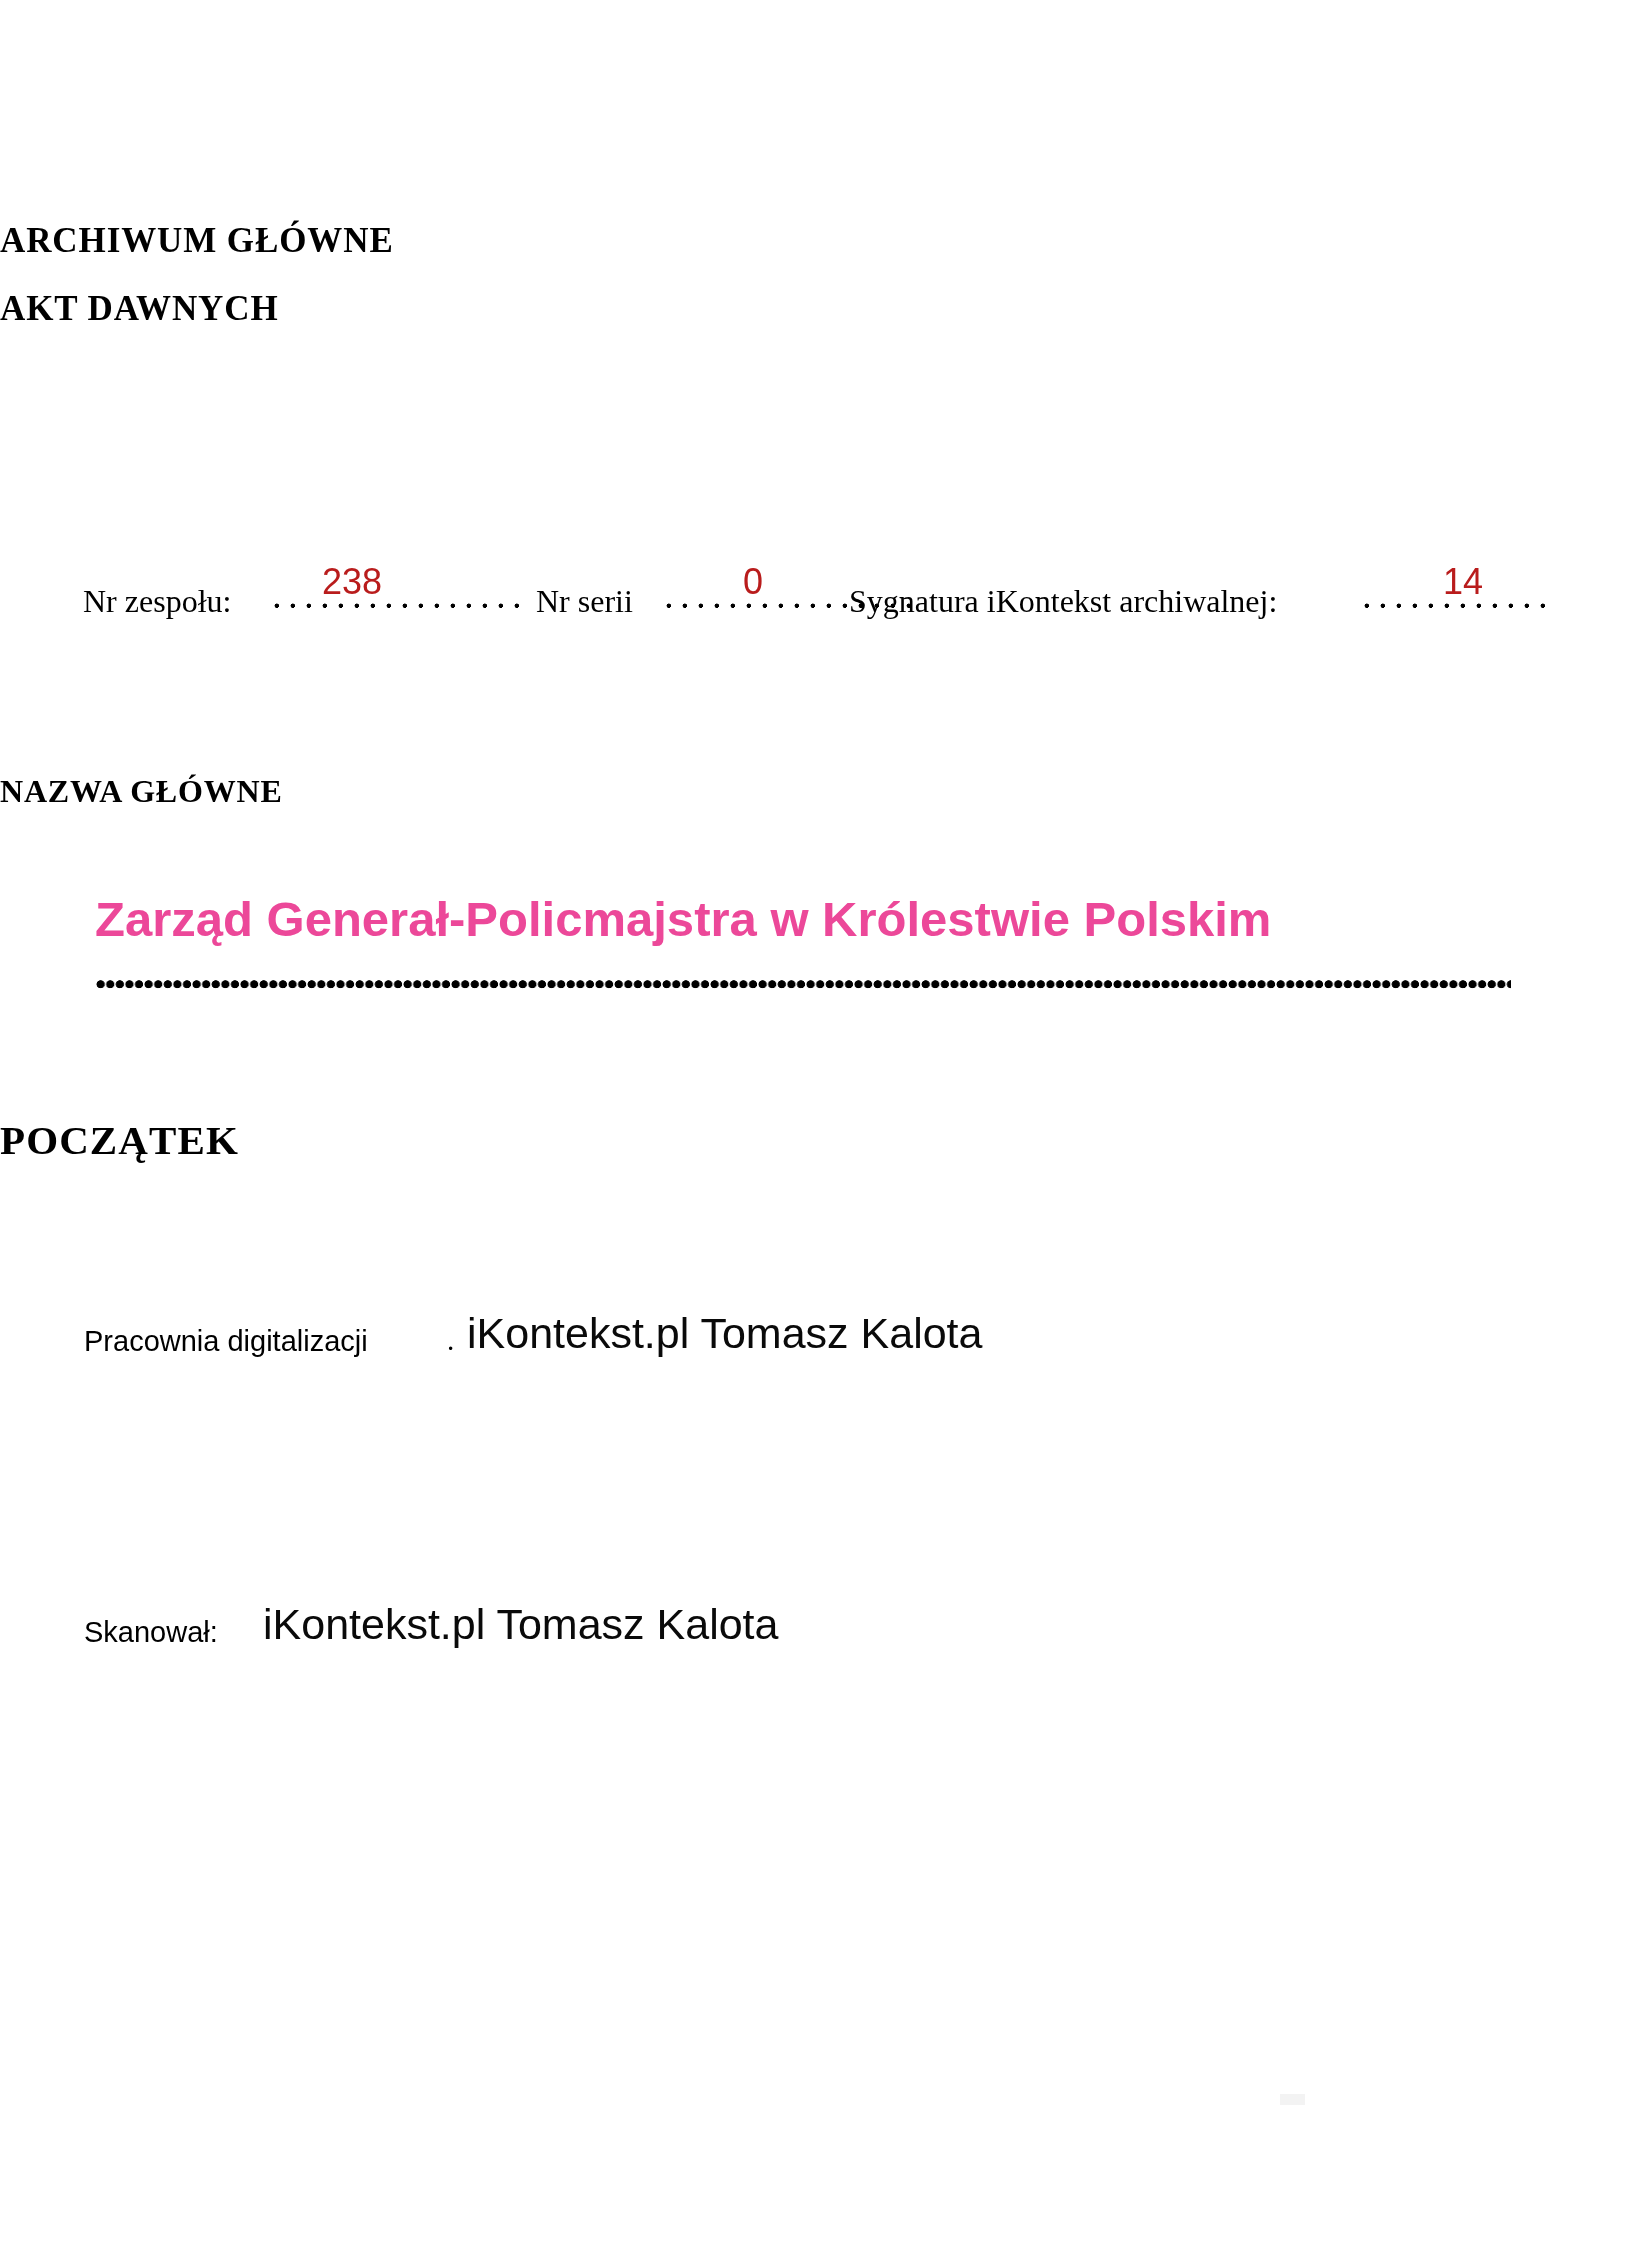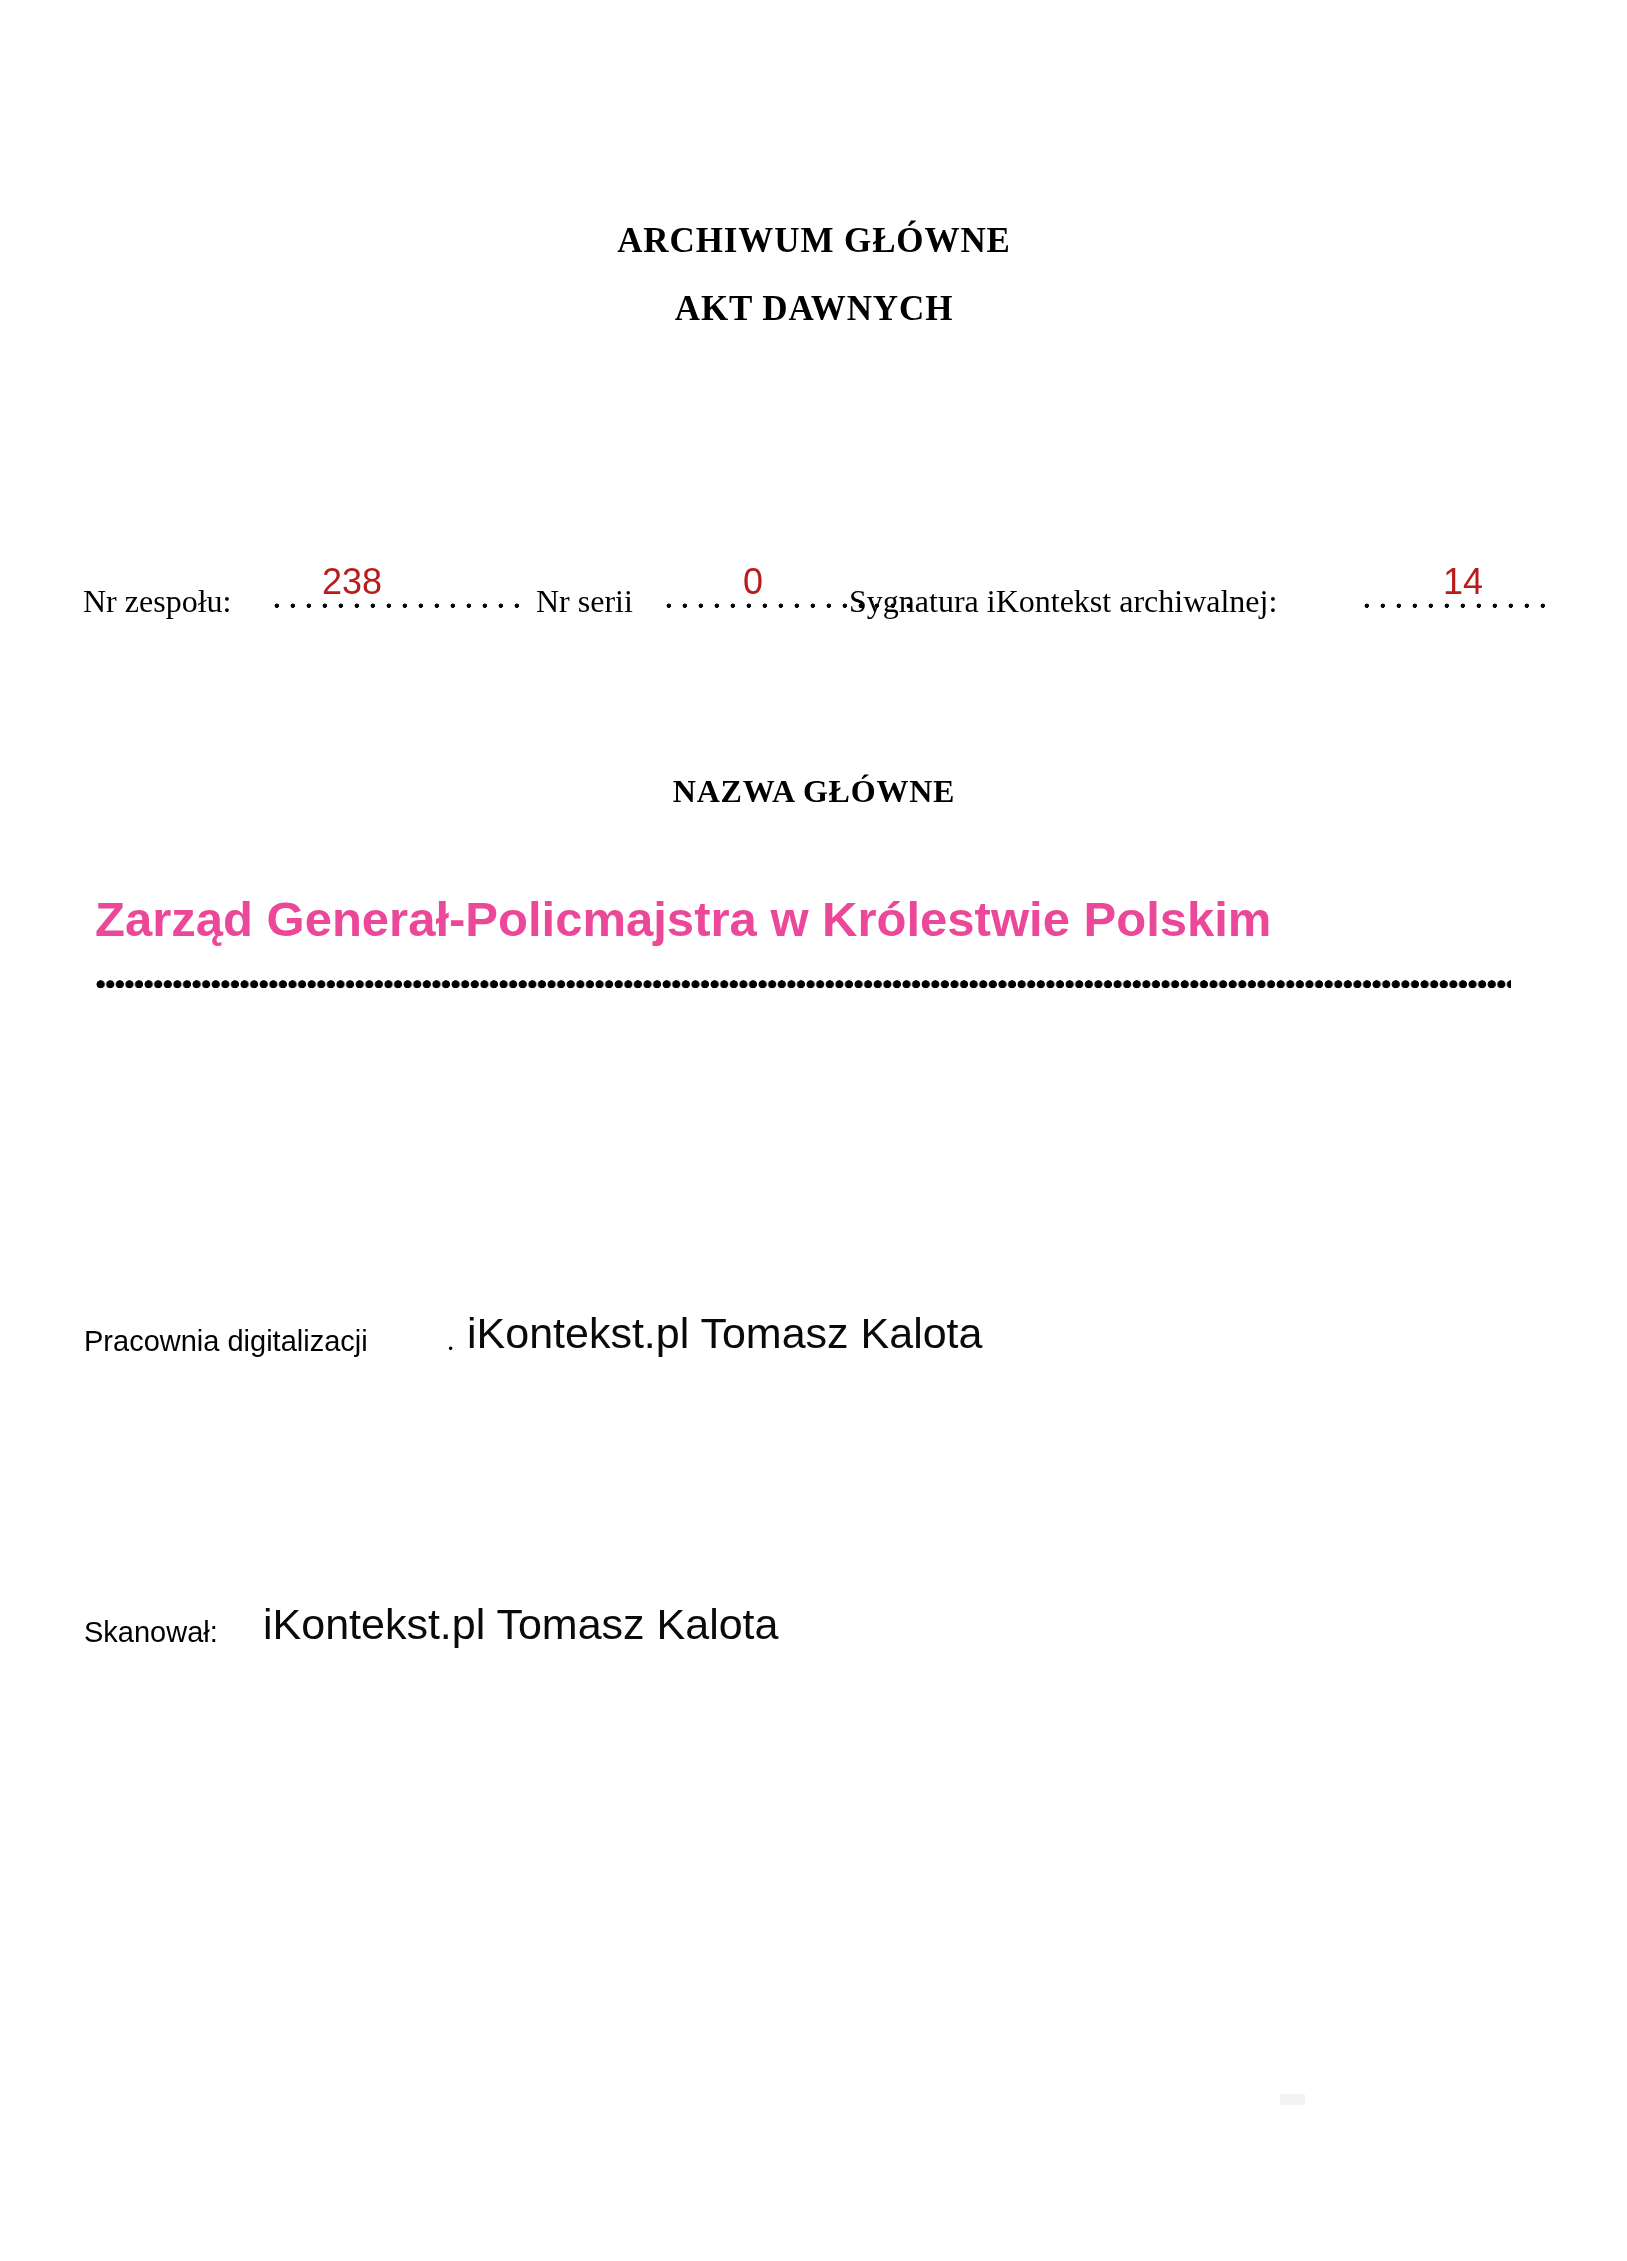--- a/index.html
+++ b/index.html
@@ -15,21 +15,20 @@
     overflow: hidden;
     font-family: "Liberation Serif", serif;
     color: #000000;
     -webkit-font-smoothing: antialiased;
   }
   .serif { font-family: "Liberation Serif", serif; }
   .center-block {
     position: absolute;
     left: 0;
     width: 1628px;
-    text-align: center;
   }
 
   
   .masthead-line1 {
     top: 221px;
     font-size: 35px;
     font-weight: bold;
     letter-spacing: 0.9px;
   }
   .masthead-line2 {
@@ -226,20 +225,21 @@
     <span class="leader" id="leader-sygnatura"></span>
     <span class="val" id="val-sygnatura">14</span>
   </div>
 
   <div class="center-block fond-caption serif">NAZWA GŁÓWNE</div>
 
   <div class="fond-name">Zarząd Generał-Policmajstra w Królestwie Polskim</div>
 
   <div class="fond-rule"></div>
 
+  <div class="center-block poczatek serif">POCZĄTEK</div>
 
   <div class="op-row" id="row-pracownia">
     <span class="op-label">Pracownia digitalizacji</span>
     <span class="op-dot">.</span>
     <span class="op-value">iKontekst.pl Tomasz Kalota</span>
   </div>
 
   <div class="op-row" id="row-skanowal">
     <span class="op-label">Skanował:</span>
     <span class="op-value">iKontekst.pl Tomasz Kalota</span>

